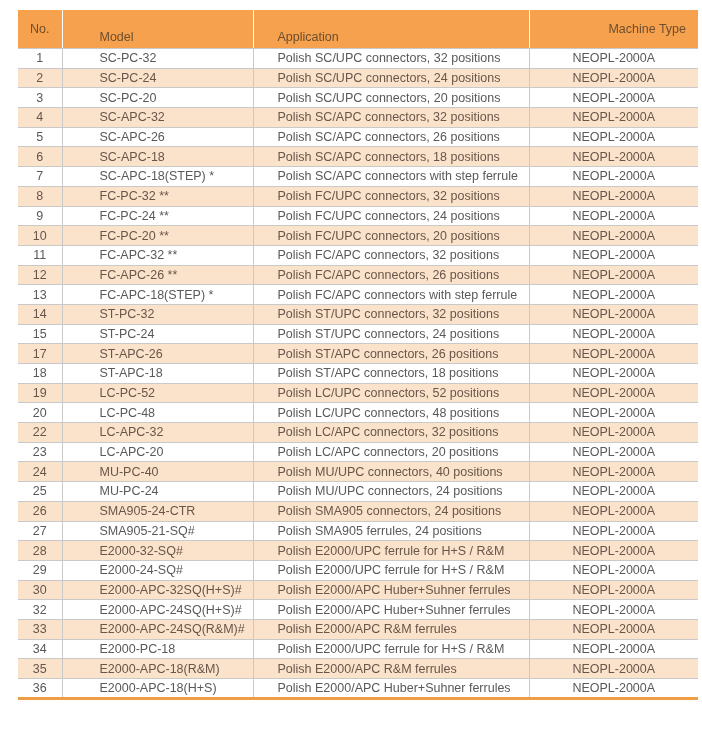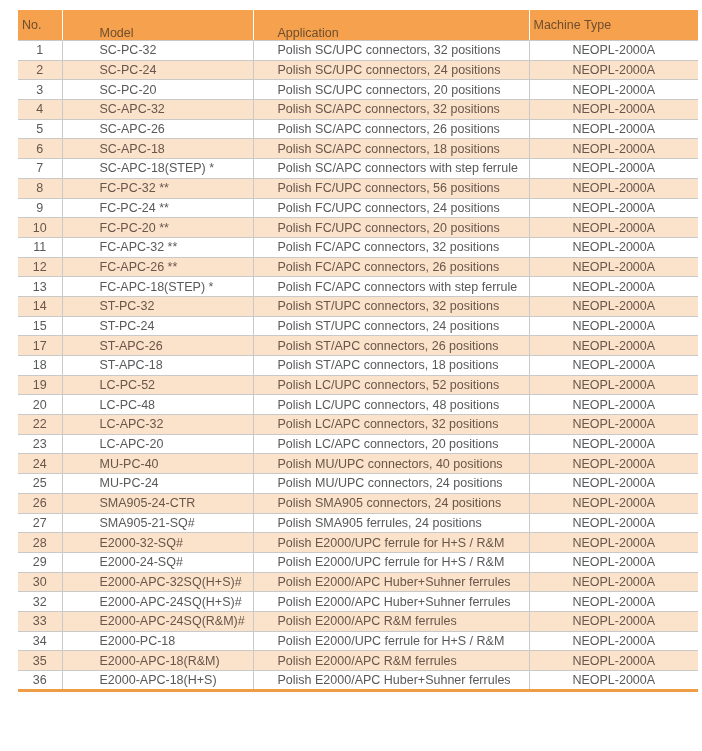--- a/index.html
+++ b/index.html
@@ -35,21 +35,21 @@
     color:var(--header-text);
     font-size:12.5px;font-weight:400;
     height:23px;
     border-right:1px solid rgba(255,255,255,0.55);
     border-bottom:1px solid var(--grid-line);
     text-align:left;
     padding:16px 0 0 24px;
     white-space:nowrap;overflow:hidden;
   }
   thead th:last-child{border-right:none;margin-top:48px;}
-  thead th.center{text-align:left;padding:4px;}
+  thead th.center{text-align:right;padding:12px;}
   thead th.model-col{padding-left:37px;}
   tbody td{
     height:19.7px;
     font-size:12.5px;
     color:var(--body-text);
     border-right:1px solid var(--grid-line);
     border-bottom:1px solid var(--grid-line);
     padding:0 0 0 24px;
     white-space:nowrap;overflow:hidden;
     text-align:left;
@@ -122,21 +122,21 @@
         </tr>
         <tr>
           <td class="center">7</td>
           <td class="model-col">SC-APC-18(STEP) *</td>
           <td>Polish SC/APC connectors with step ferrule</td>
           <td class="center">NEOPL-2000A</td>
         </tr>
         <tr>
           <td class="center">8</td>
           <td class="model-col">FC-PC-32 **</td>
-          <td>Polish FC/UPC connectors, 56 positions</td>
+          <td>Polish FC/UPC connectors, 32 positions</td>
           <td class="center">NEOPL-2000A</td>
         </tr>
         <tr>
           <td class="center">9</td>
           <td class="model-col">FC-PC-24 **</td>
           <td>Polish FC/UPC connectors, 24 positions</td>
           <td class="center">NEOPL-2000A</td>
         </tr>
         <tr>
           <td class="center">10</td>

